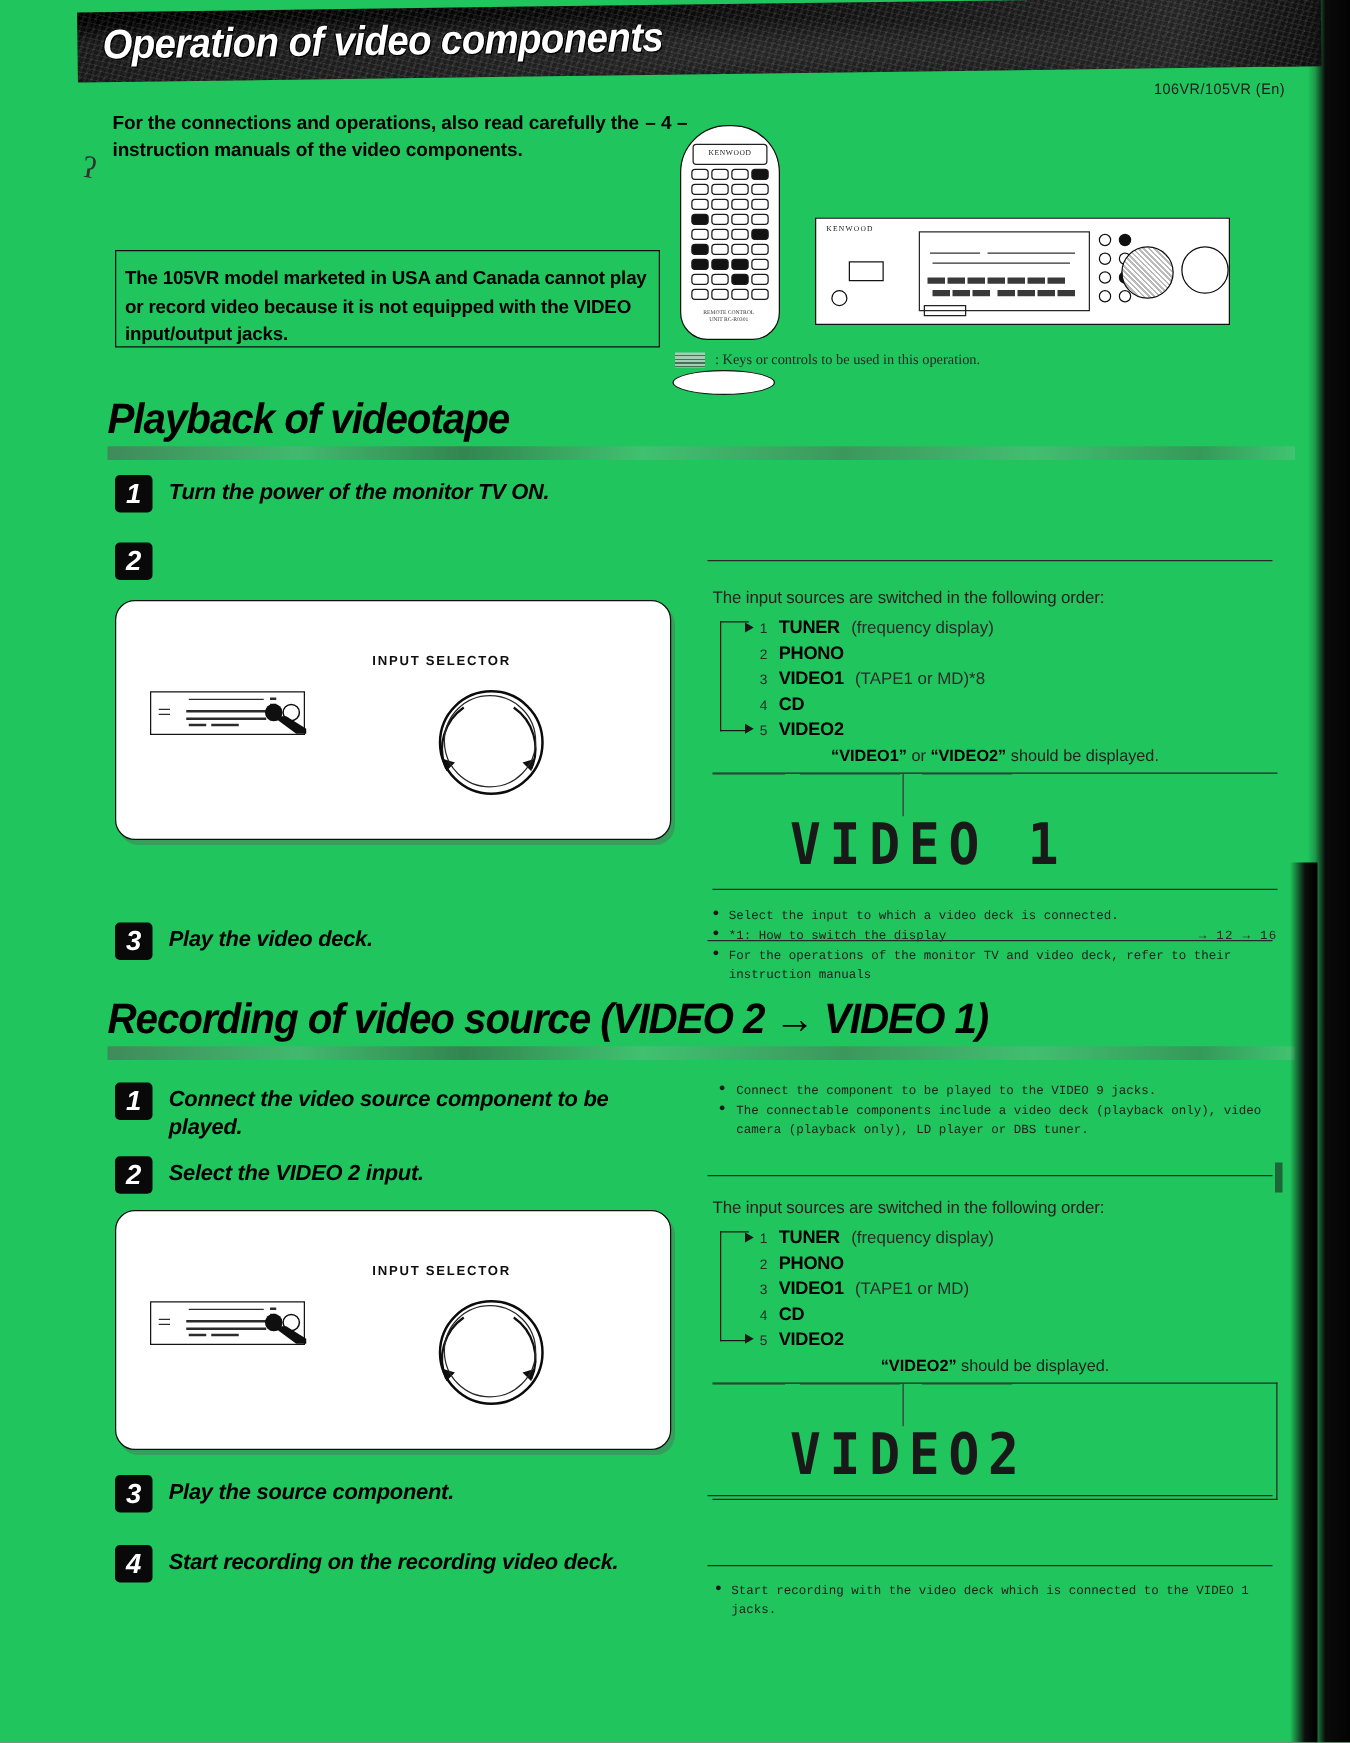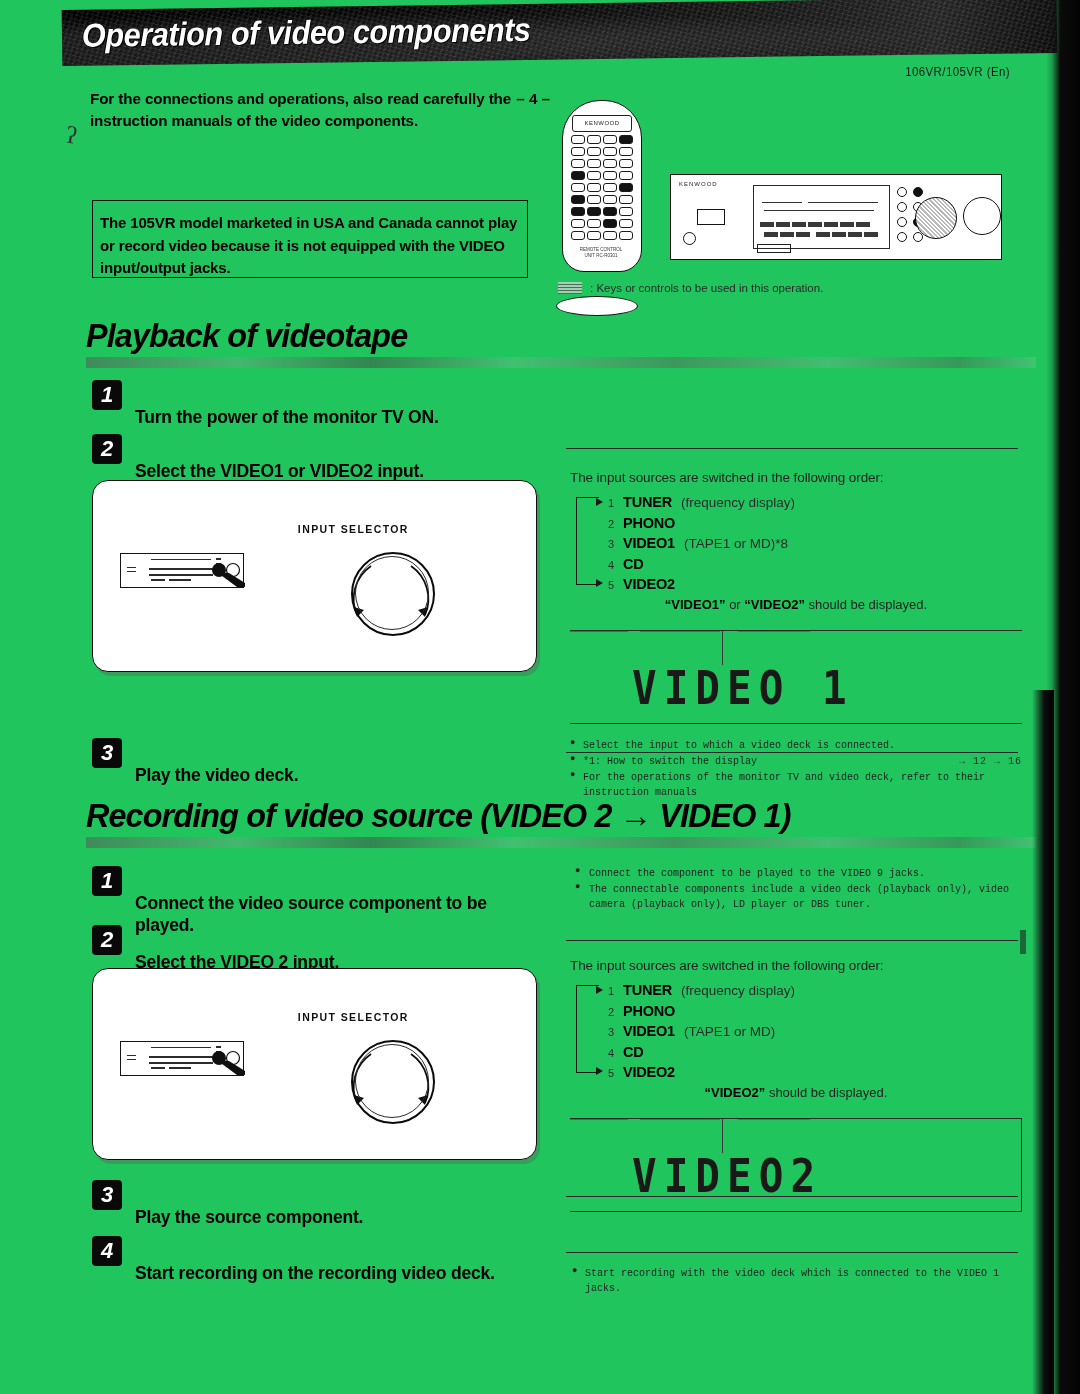--- a/index.html
+++ b/index.html
@@ -67,21 +67,21 @@
     font-weight: bold;
     font-style: italic;
     letter-spacing: -0.5px;
     transform: scaleX(0.93);
     transform-origin: left center;
     white-space: nowrap;
     text-shadow: 1px 1px 0 #000, -1px 0 0 #000;
   }
   .model-code {
     position: absolute;
-    right: 70px; top: 66px;
+    right: 52px; top: 66px;
     font-size: 11.5px;
     color: #1c1c1c;
     letter-spacing: .4px;
     transform: scaleY(1.05);
   }
 
   
   .intro {
     position: absolute;
     left: 90px; top: 88px;
@@ -121,22 +121,22 @@
     font-size: 15px;
     font-weight: bold;
     line-height: 1.5;
     color: #000;
     letter-spacing: -0.15px;
   }
 
   
   .illus {
     position: absolute;
-    left: 550px; top: 96px;
-    width: 480px; height: 210px;
+    left: 532px; top: 96px;
+    width: 480px; height: 210px; font-family: Liberation Serif, serif;
   }
   .remote {
     position: absolute;
     left: 12px; top: 4px;
     width: 78px; height: 170px;
     border: 1.5px solid #111;
     border-radius: 38px 38px 22px 22px;
     background: #fff;
   }
   .remote-screen {
@@ -317,26 +317,26 @@
     font-weight: bold;
     font-style: italic;
     display: flex;
     align-items: center;
     justify-content: center;
     flex: 0 0 auto;
   }
   .step-text {
     font-size: 17.5px;
     font-weight: bold;
+    font-style: italic;
     color: #000;
     line-height: 1.25;
     padding-top: 3px;
     letter-spacing: -0.2px;
     max-width: 380px;
-    margin-top: 24px;
   }
 
   
   .sel-panel {
     position: absolute;
     width: 443px; height: 190px;
     border: 1.6px solid #111;
     border-radius: 16px;
     background: #fff;
     box-shadow: 3px 4px 0 rgba(90,90,90,.35);
@@ -449,21 +449,21 @@
     font-size: 13px;
     color: #242424;
     text-align: center;
     margin-top: 2px;
   }
   .disp-caption b { color: #000; }
 
   
   .lcd {
     position: relative;
-    margin-top: 18px;
+    margin-top: 6px;
     height: 92px;
     border-top: 1.3px solid #2a2a2a;
     border-bottom: 1.3px solid #2a2a2a;
   }
   .lcd.boxed { border: 1.3px solid #2a2a2a; border-left: none;}
   .lcd-ticks {
     position: absolute;
     left: 0; top: 0; width: 100%; height: 100%;
     background:
       linear-gradient(90deg, rgba(40,40,40,.8) 0 58px, rgba(0,0,0,0) 58px 70px,
@@ -652,21 +652,20 @@
     <div class="section-rule"></div>
   </div>
 
   <div class="step" style="left:92px; top:380px;">
     <div class="step-badge">1</div>
     <div class="step-text">Turn the power of the monitor TV ON.</div>
   </div>
 
   <div class="step" style="left:92px; top:434px;">
     <div class="step-badge">2</div>
-    <div class="step-text">Select the VIDEO1 or VIDEO2 input.</div>
   </div>
 
   <div class="sel-panel" style="left:92px; top:480px;">
     <div class="sel-label">INPUT SELECTOR</div>
 
     <div class="mini-rcv">
       <div class="mini-line" style="left:6px; top:13px; width:9px; height:1.4px;"></div>
       <div class="mini-line" style="left:6px; top:17px; width:9px; height:1.4px;"></div>
       <div class="mini-line" style="left:30px; top:5px; width:60px; height:1px;"></div>
       <div class="mini-line" style="left:28px; top:14px; width:64px; height:2px;"></div>

